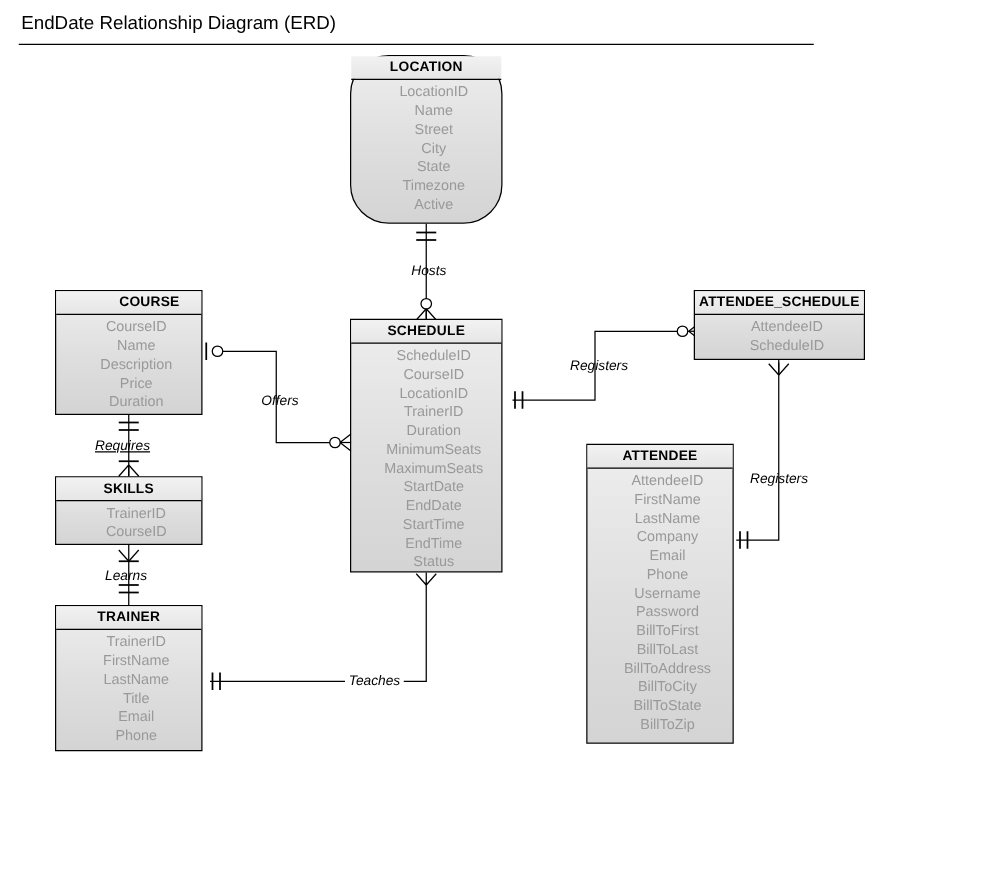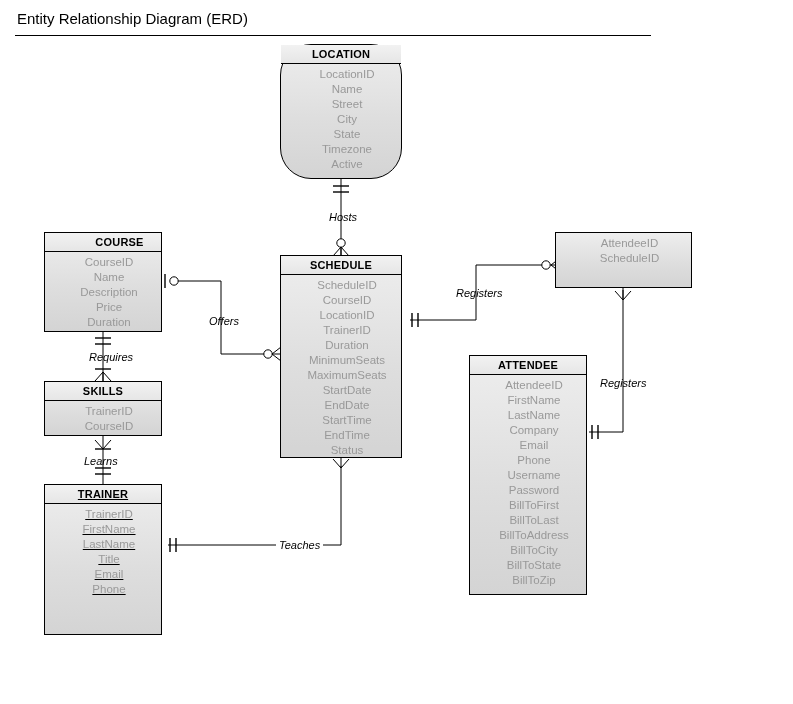--- a/index.html
+++ b/index.html
@@ -87,21 +87,21 @@
     stroke: #000000;
     fill: #ffffff;
     stroke-width: 1;
   }
 </style>
 </head>
 <body>
 
 <div id="canvas">
 
-  <div class="diagram-title">Entity Relationship Diagram (ERD)</div>
+  <div class="diagram-title">EndDate Relationship Diagram (ERD)</div>
   <div class="title-rule"></div>
 
   <svg class="links" viewBox="0 0 793 704">
 
     <line x1="341" y1="179" x2="341" y2="255" stroke-width="1"></line>
 
     <line x1="333" y1="186" x2="349" y2="186" stroke-width="1.4"></line>
     <line x1="333" y1="192" x2="349" y2="192" stroke-width="1.4"></line>
 
     <circle cx="341" cy="243" r="4.2"></circle>
@@ -203,20 +203,21 @@
       <div class="attr">MaximumSeats</div>
       <div class="attr">StartDate</div>
       <div class="attr">EndDate</div>
       <div class="attr">StartTime</div>
       <div class="attr">EndTime</div>
       <div class="attr">Status</div>
     </div>
   </div>
 
   <div class="entity" style="left:555px; top:232px; width:137px; height:56px;">
+    <div class="entity-header" style="height:19px; line-height:19px;">ATTENDEE_SCHEDULE</div>
     <div class="entity-attrs">
       <div class="attr">AttendeeID</div>
       <div class="attr">ScheduleID</div>
     </div>
   </div>
 
   <div class="entity" style="left:469px; top:355px; width:118px; height:240px;">
     <div class="entity-header" style="height:19px; line-height:19px;">ATTENDEE</div>
     <div class="entity-attrs">
       <div class="attr">AttendeeID</div>
@@ -237,33 +238,33 @@
   </div>
 
   <div class="entity" style="left:44px; top:381px; width:118px; height:55px;">
     <div class="entity-header" style="height:19px; line-height:19px;">SKILLS</div>
     <div class="entity-attrs">
       <div class="attr">TrainerID</div>
       <div class="attr">CourseID</div>
     </div>
   </div>
 
-  <div class="entity" style="left:44px; top:484px; width:118px; height:151px;text-decoration:underline;">
+  <div class="entity" style="left:44px; top:484px; width:118px; height:117px;">
     <div class="entity-header" style="height:19px; line-height:19px;">TRAINER</div>
     <div class="entity-attrs">
       <div class="attr">TrainerID</div>
       <div class="attr">FirstName</div>
       <div class="attr">LastName</div>
       <div class="attr">Title</div>
       <div class="attr">Email</div>
       <div class="attr">Phone</div>
     </div>
   </div>
 
   <div class="rel-label" style="left:329px; top:211px;">Hosts</div>
   <div class="rel-label" style="left:209px; top:315px;font-style:italic;">Offers</div>
-  <div class="rel-label" style="left:89px; top:351px;">Requires</div>
+  <div class="rel-label" style="left:76px; top:351px;text-decoration:underline;">Requires</div>
   <div class="rel-label" style="left:84px; top:455px;">Learns</div>
   <div class="rel-label" style="left:276px; top:539px; background:#ffffff; padding:0 3px;">Teaches</div>
   <div class="rel-label" style="left:456px; top:287px;">Registers</div>
   <div class="rel-label" style="left:600px; top:377px;">Registers</div>
 
 </div>
 
 </body></html>

